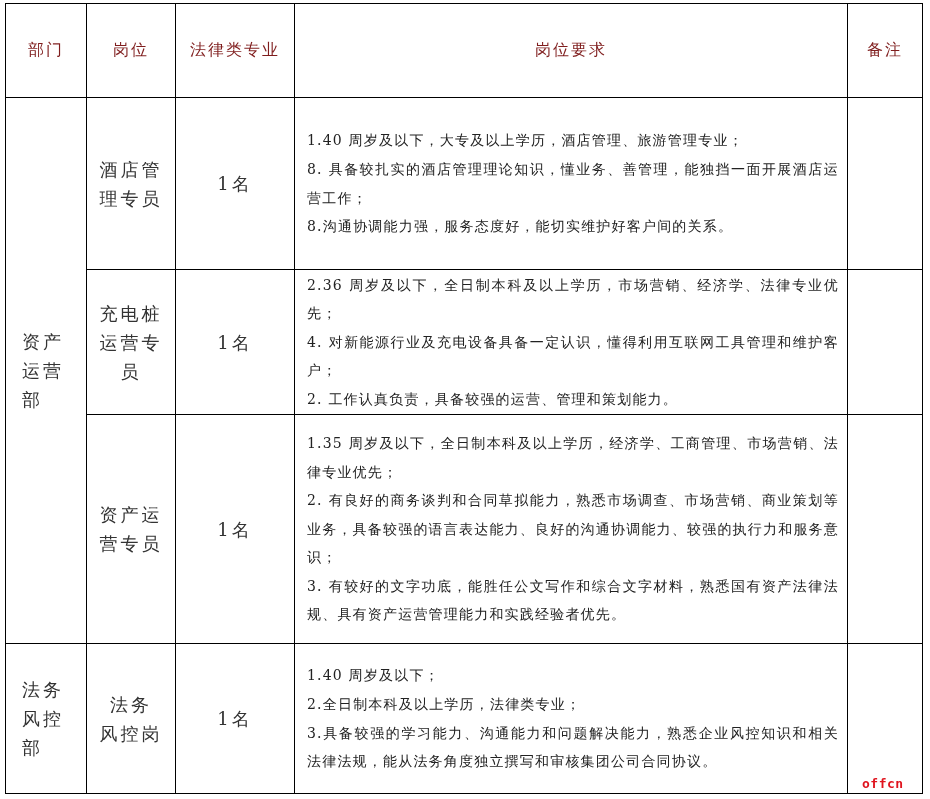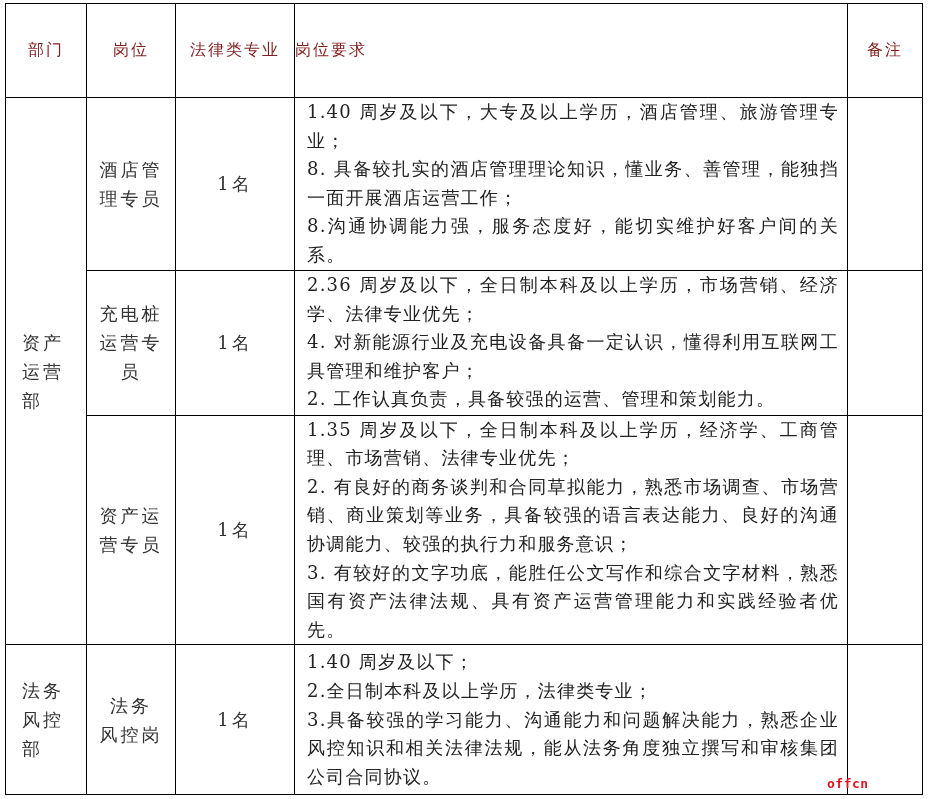--- a/index.html
+++ b/index.html
@@ -30,21 +30,21 @@
     }
     th {
       font-family: "DejaVu Sans", "Liberation Sans", sans-serif;
       font-weight: normal;
       font-size: 16px;
       color: #7f1d1d;
       text-align: center;
       letter-spacing: 2px;
     }
     th.req-head {
-      text-align: left;
+      text-align: center;
       padding-left: 230px;
       margin-left: 40px;
     }
     tr.head-row { height: 94px; }
     tr.r1 { height: 172px; }
     tr.r2 { height: 145px; }
     tr.r3 { height: 229px; }
     tr.r4 { height: 150px; }
     .dept, .pos, .count {
       text-align: center;
@@ -57,34 +57,34 @@
       display: inline-block;
       width: 48px;
       text-align: left;
     }
     .pos-inner {
       display: inline-block;
       width: 70px;
       text-align: center;
     }
     .req {
-      font-size: 18px;
+      font-size: 14px;
       line-height: 28.6px;
       padding: 0 8px 0 12px !important;
       color: #222;
       text-align: justify;
       letter-spacing: 1.2px;
     }
     .req .line {
       display: block;
     }
     .note { }
     .watermark {
       position: absolute;
-      left: 827px;
+      left: 862px;
       top: 776px;
       color: #e0141e;
       font-family: "DejaVu Sans Mono", "Liberation Mono", monospace;
       font-size: 13px;
       font-weight: bold;
       letter-spacing: 0.5px;
     }
   </style>
 </head>
 <body>

